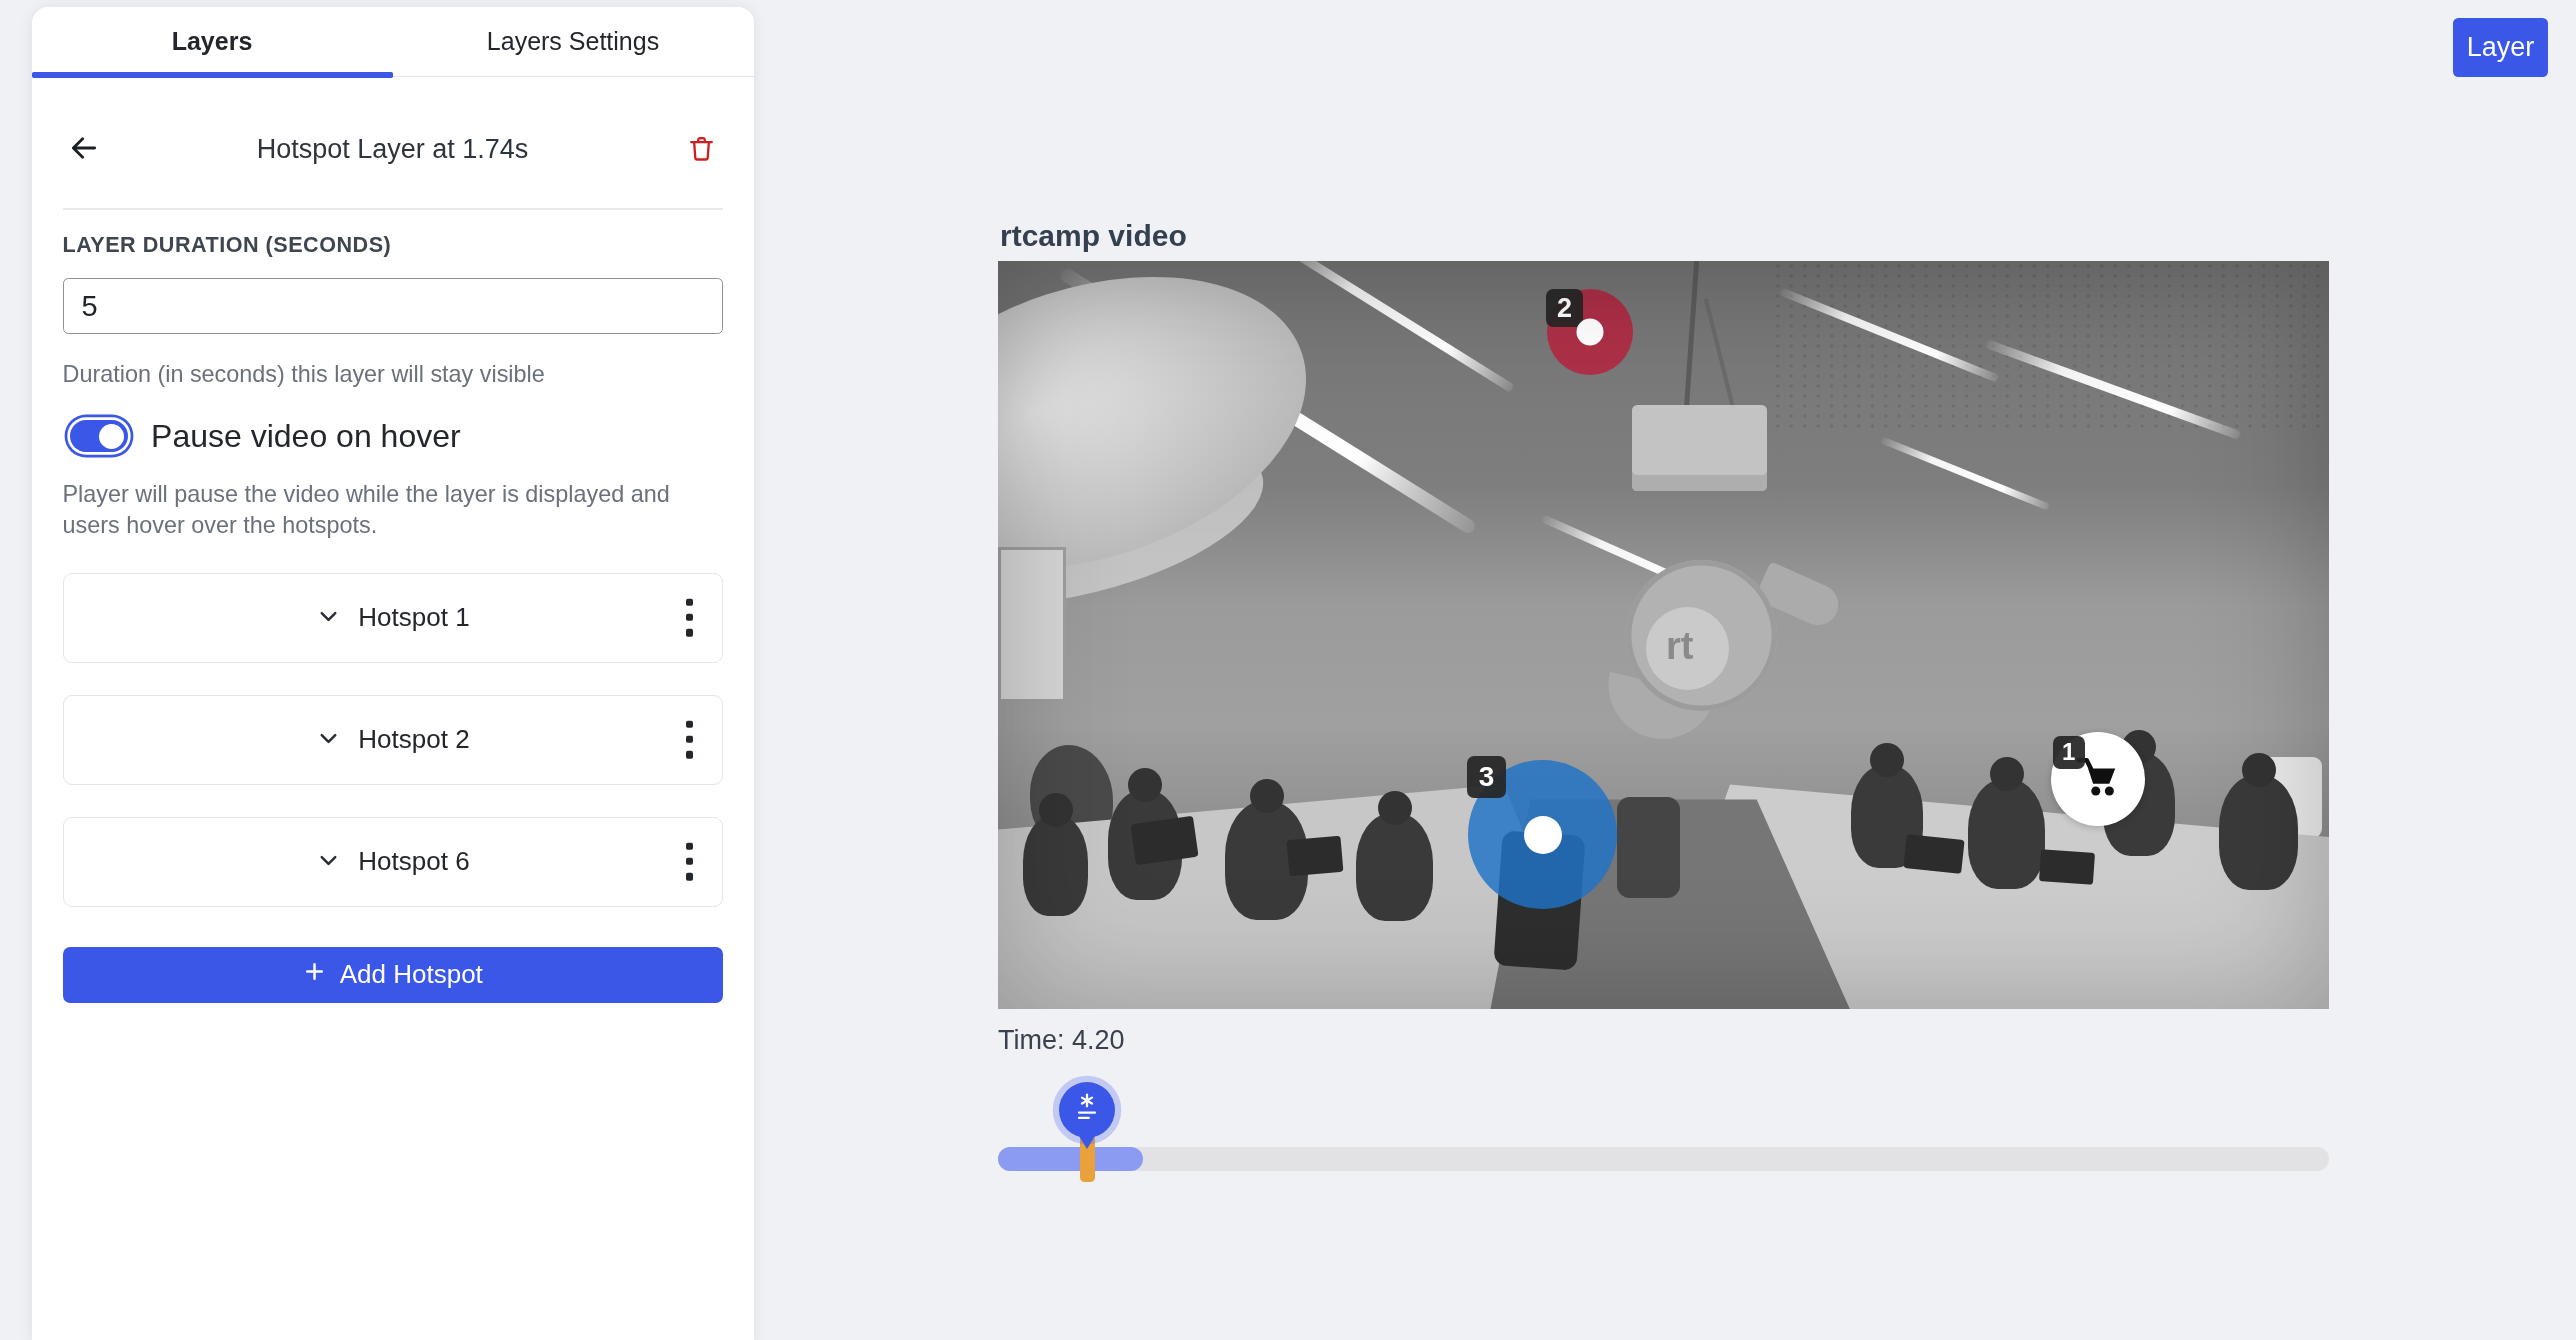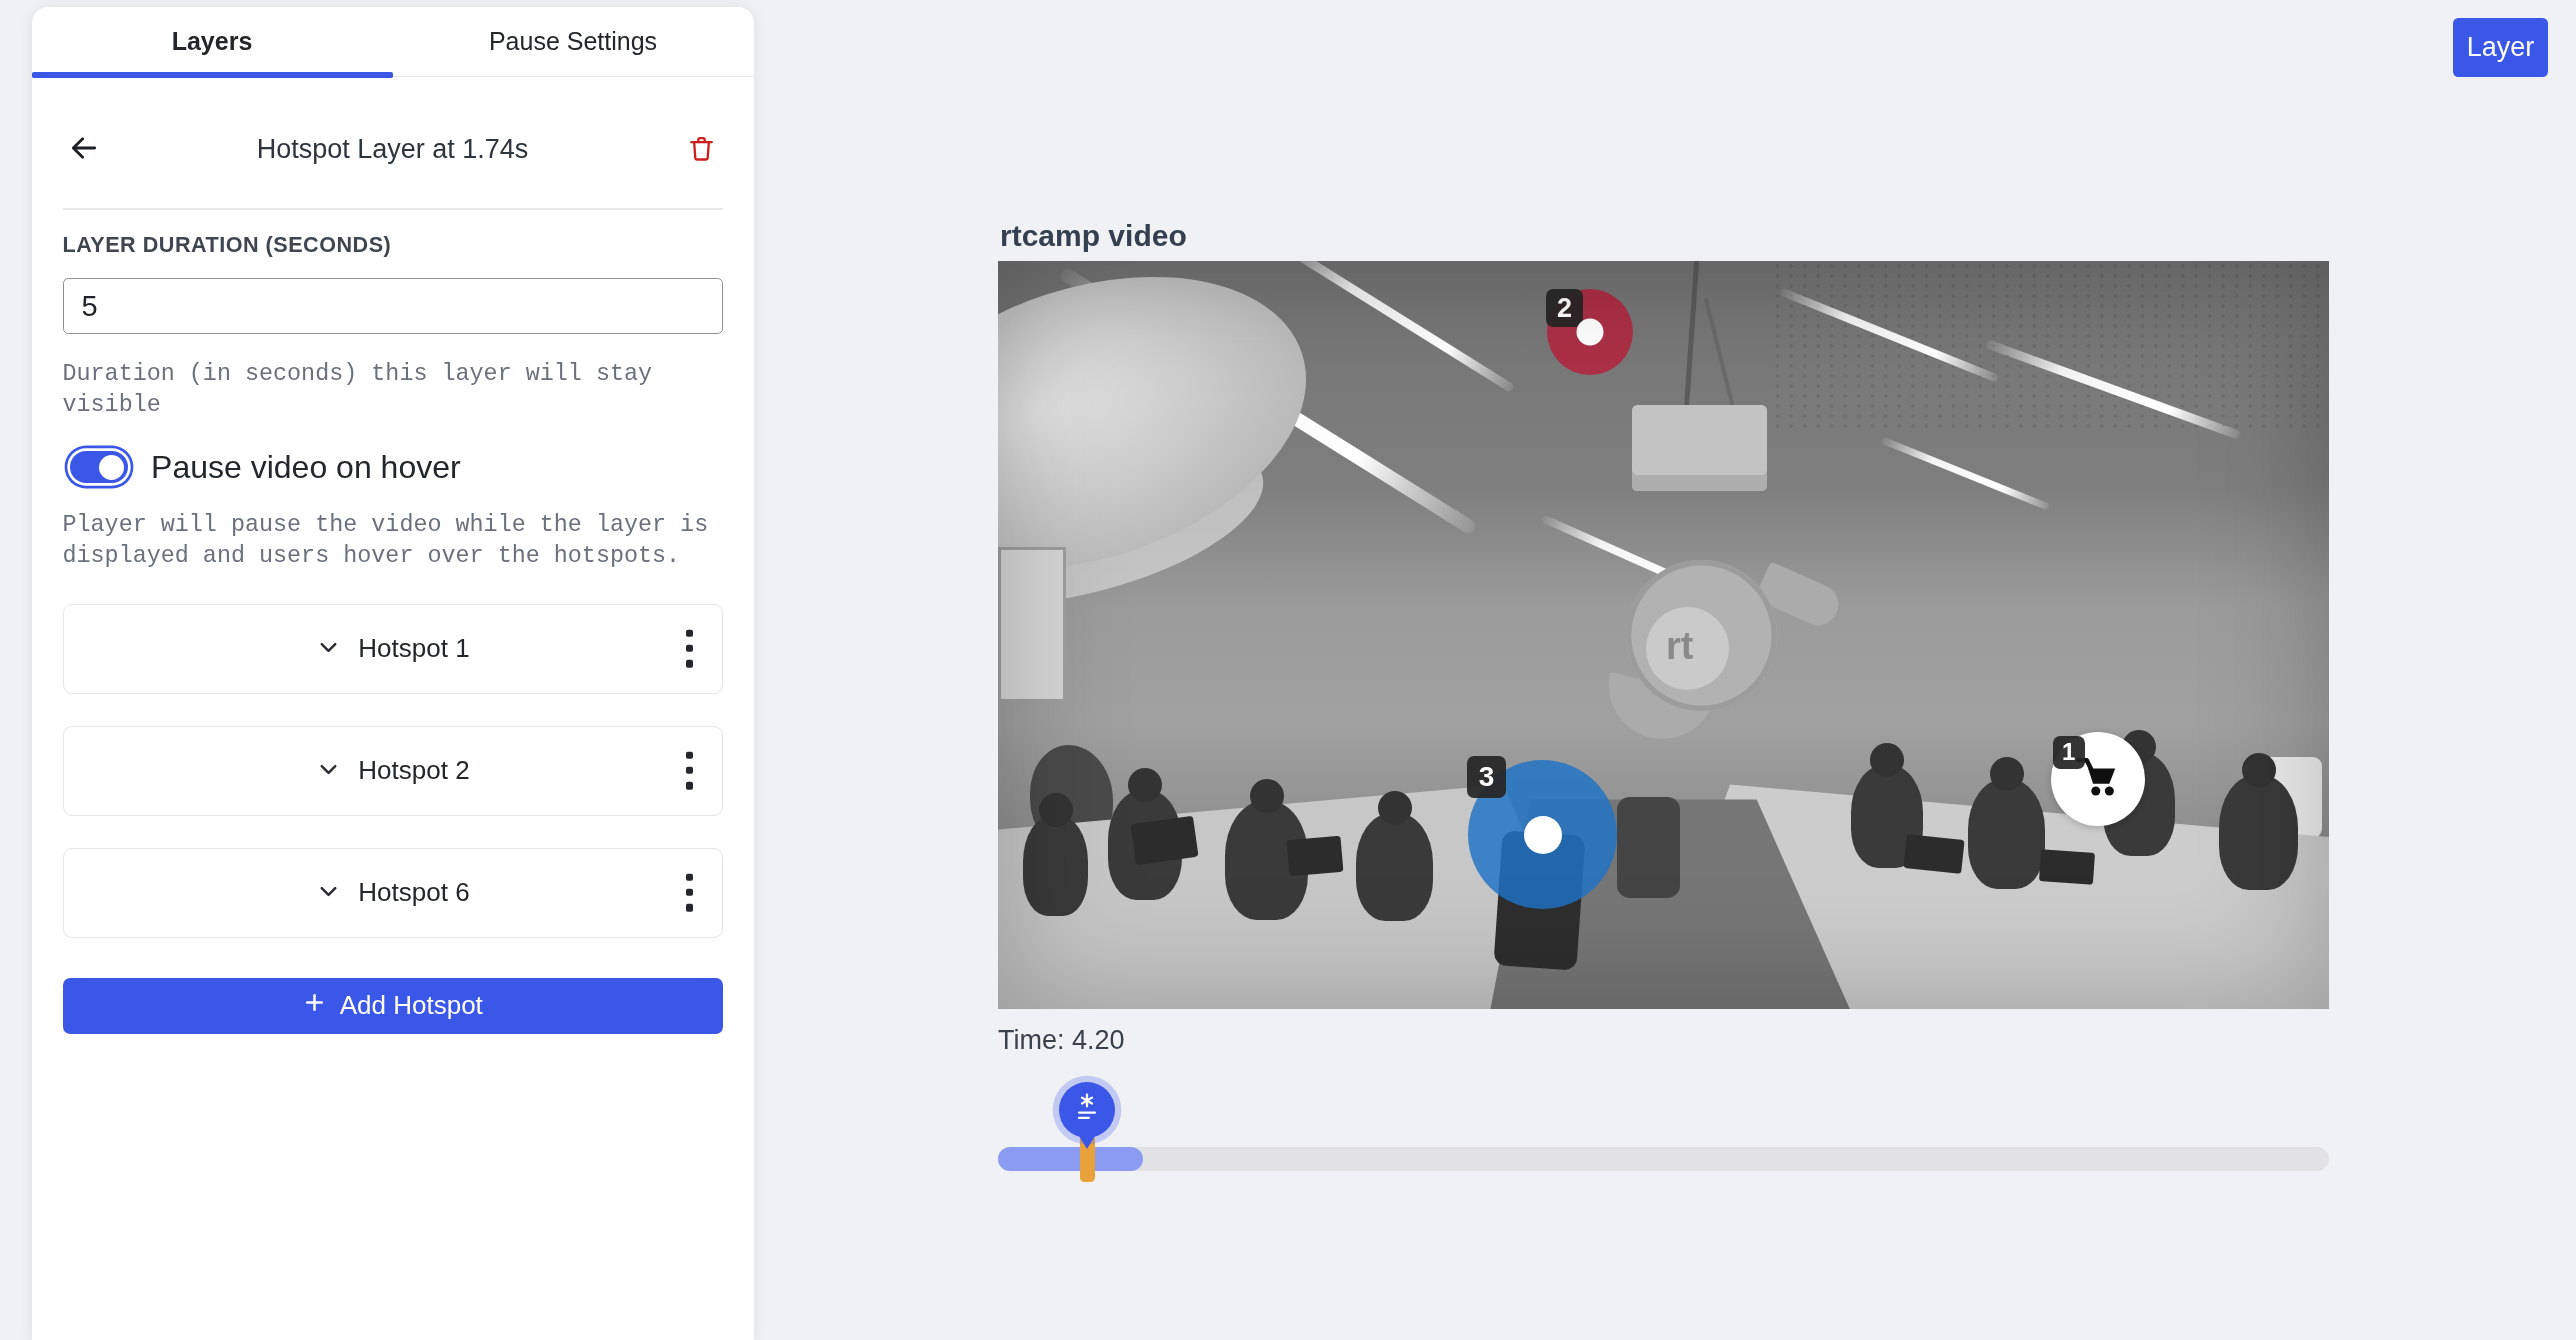--- a/index.html
+++ b/index.html
@@ -23,21 +23,21 @@
   .icon-btn { width:43px; height:43px; display:flex; align-items:center; justify-content:center;
               background:none; border:none; cursor:pointer; flex:0 0 auto; }
   .hdr-title { flex:1; text-align:center; font-size:27px; font-weight:400; color:#2e343d; }
   .divider { position:absolute; top:201px; left:31px; right:31px; height:1.8px; background:#e7e8ea; }
 
   .fields { position:absolute; top:225px; left:31px; right:31px; }
   .field-label { font-size:21.6px; font-weight:600; letter-spacing:0.5px; color:#3f4650; margin-bottom:20px; }
   .text-input { width:100%; height:56px; border:1.8px solid #8c8f94; border-radius:5.4px;
                 font-family:"Liberation Sans",sans-serif; font-size:29px; color:#20242a;
                 padding:0 18px; background:#fff; }
-  .help { font-size:23.4px; color:#6a707c; line-height:31px; margin-top:25px;font-family:Liberation Mono, monospace; }
+  .help { font-size:23.4px; color:#6a707c; line-height:31px; margin-top:25px; }
   .toggle-row { display:flex; align-items:center; gap:23.4px; margin:23.4px 0 0 7.2px; height:45px; }
   .toggle { position:relative; width:58px; height:32px; background:#3a57e8; border-radius:17px;
             box-shadow:0 0 0 2.7px #fff, 0 0 0 5.4px #3a57e8; cursor:pointer; flex:0 0 auto; display:inline-block; }
   .toggle .knob { position:absolute; top:3.6px; right:3.6px; width:25px; height:25px;
                   background:#fff; border-radius:50%; }
   .toggle-label { font-size:32px; color:#23262b; }
   .help2 { margin-top:20px; max-width:666px; }
 
   .card { height:90px; border:1.8px solid #e4e5e8; border-radius:9px; background:#fff;
           margin-top:32px; position:relative; display:flex; align-items:center; justify-content:center;
@@ -132,21 +132,21 @@
 <body>
 
 <div id="app">
 
   <aside class="panel">
     <div class="tabs">
       <button class="tab active">
         <span>Layers</span>
       </button>
       <button class="tab">
-        <span>Pause Settings</span>
+        <span>Layers Settings</span>
       </button>
     </div>
 
     <div class="hdr">
       <button class="icon-btn">
         <span>
           <svg width="32" height="32" viewBox="0 0 24 24" fill="none" stroke="#1b1f24" stroke-width="2.1" stroke-linecap="round" stroke-linejoin="round">
               <path d="M20 12H4.5"></path>
               <path d="M11 5l-7 7 7 7"></path>
             </svg>

